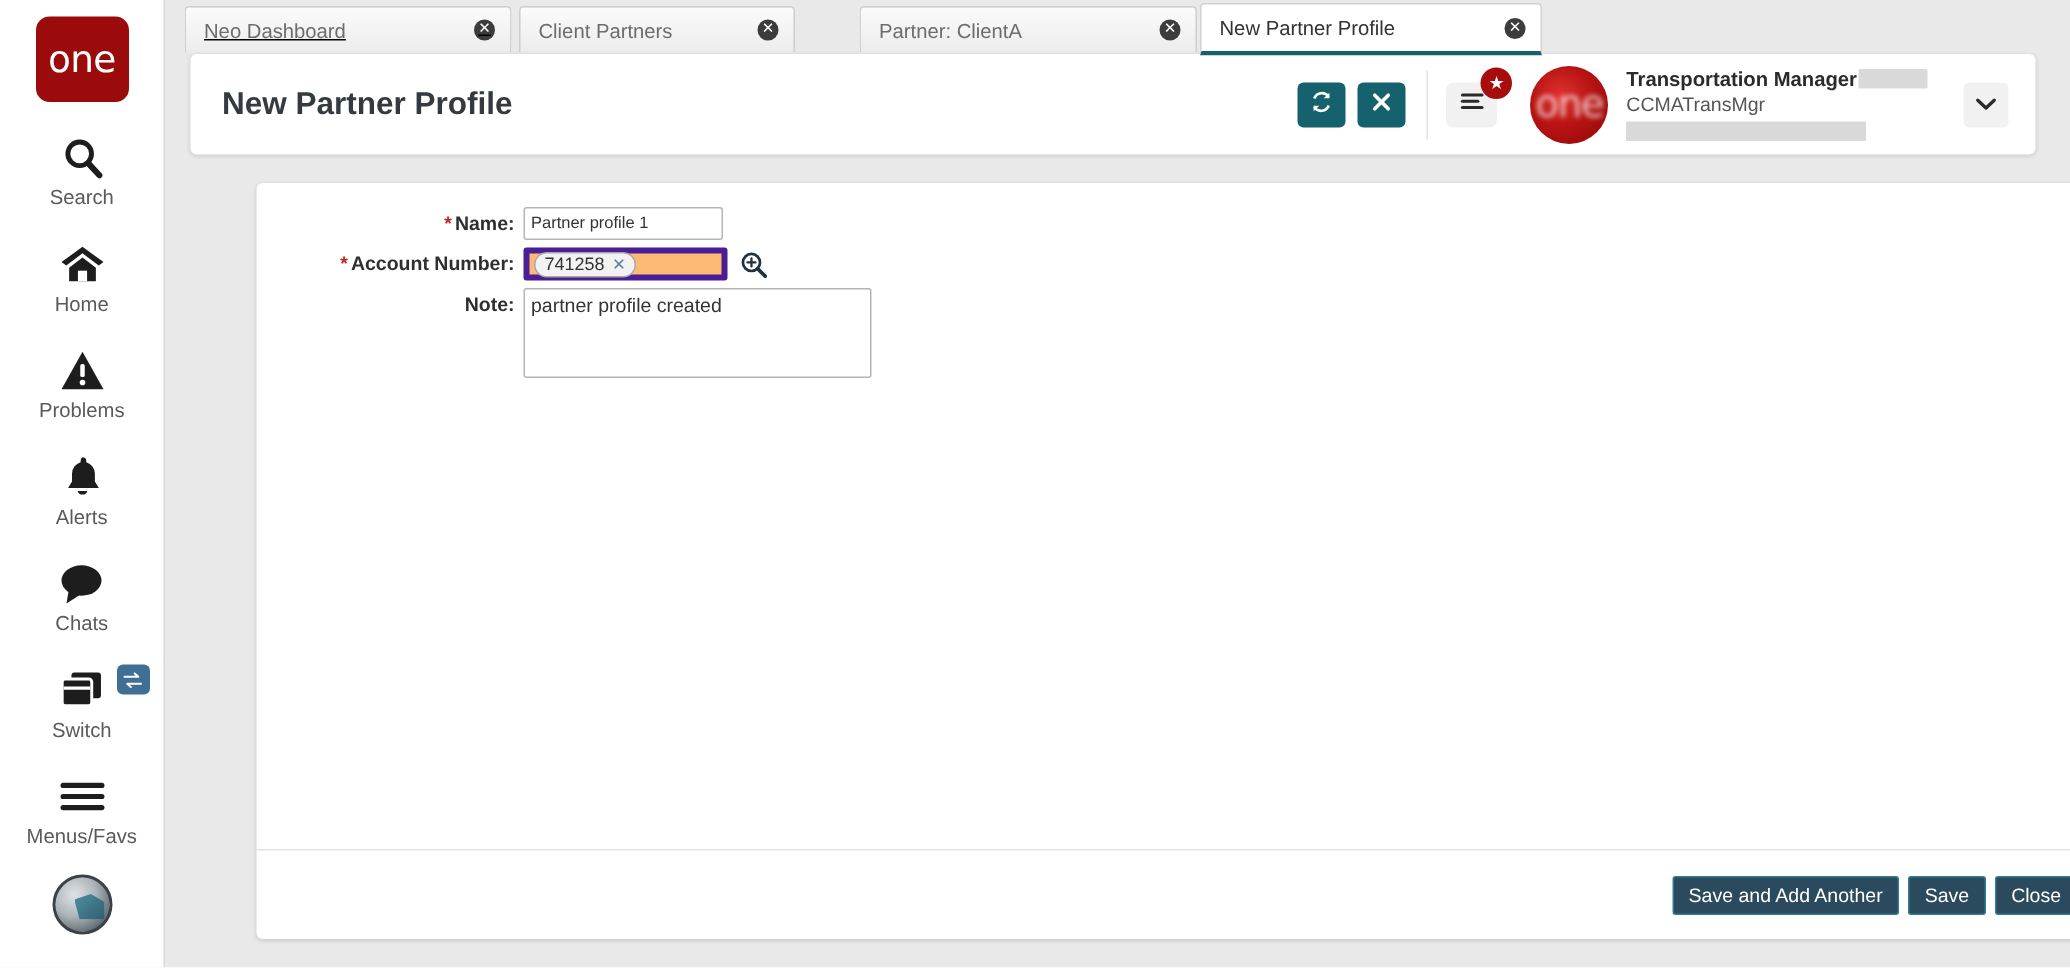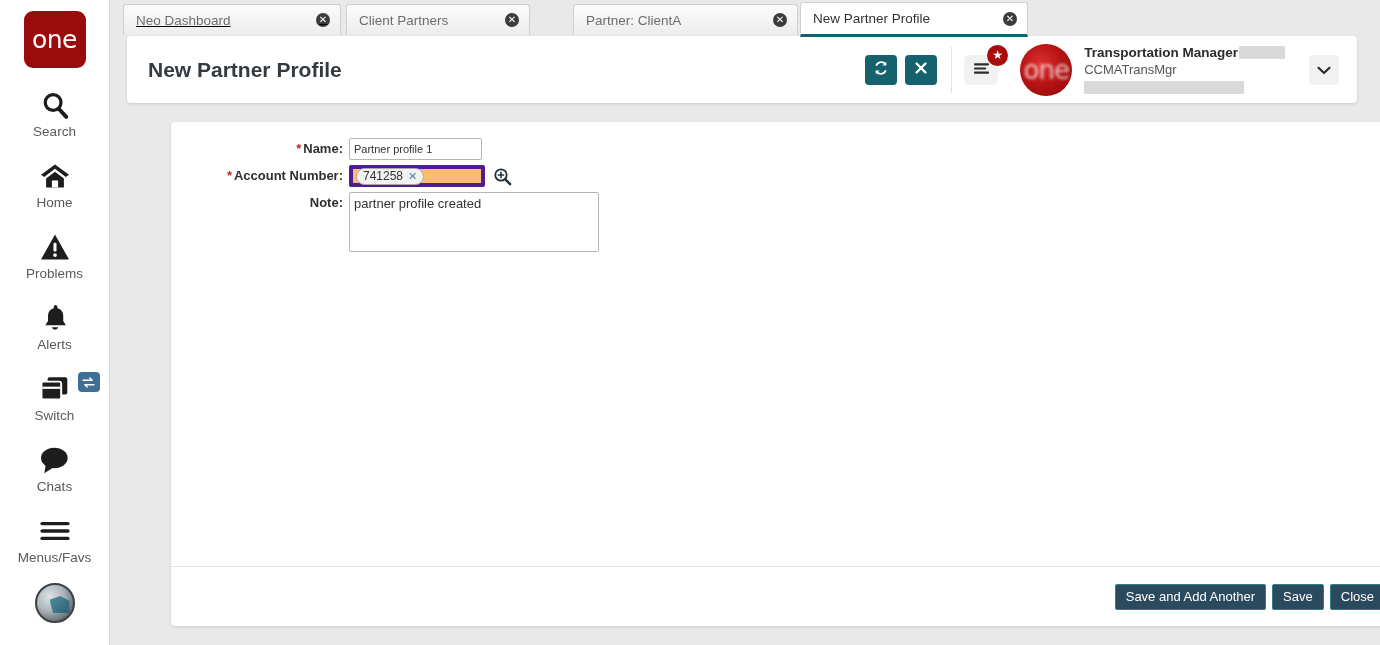--- a/index.html
+++ b/index.html
@@ -190,21 +190,21 @@
   }
   .chip {
     display: inline-flex; align-items: center; gap: 5px;
     height: 17px; padding: 0 6px;
     border: 1px solid #a9a9a9; border-radius: 9px;
     background: #f2f2f2; font-size: 12px; color: #333;
   }
   .chip-x { color: #5b7fa6; font-size: 11px; cursor: pointer; }
   .lookup-ic { margin-left: 8px; cursor: pointer; display: flex; align-items: center; height: 22px; }
   .note-area {
-    width: 250px; height: 60px;
+    width: 232px; height: 60px;
     border: 1px solid #b5b5b5; border-radius: 2px;
     background: #fff; font-size: 13px; color: #333;
     padding: 3px 4px; resize: none; outline: none;
     font-family: "Liberation Sans", sans-serif;
   }
 
   
   #footer {
     position: absolute; left: 0; right: 0; bottom: 0;
     height: 60px; border-top: 1px solid #e4e4e4;
@@ -268,43 +268,43 @@
         <svg width="28" height="30" viewBox="0 0 22 24">
             <path d="M11 1.5 a2 2 0 0 1 2 2 v0.6 a6.4 6.4 0 0 1 4.6 6.1 v4.2 l2.1 3.4 H3.3 l2.1-3.4 v-4.2 a6.4 6.4 0 0 1 4.6-6.1 V3.5 a2 2 0 0 1 1-2 Z" fill="#1d1d1d"></path>
             <path d="M8.4 19.4 a2.7 2.7 0 0 0 5.2 0 Z" fill="#1d1d1d"></path>
           </svg>
       </span>
       <span class="lbl">Alerts</span>
     </div>
 
     <div class="nav-item">
       <span class="ic">
+        <svg width="32" height="28" viewBox="0 0 24 21">
+            <ellipse cx="11.5" cy="9" rx="10" ry="7.6" fill="#1d1d1d"></ellipse>
+            <path d="M5 14.5 L4 20.5 L11 16 Z" fill="#1d1d1d"></path>
+          </svg>
+      </span>
+      <span class="lbl">Chats</span>
+    </div>
+
+    <div class="nav-item">
+      <span class="ic">
         <svg width="32" height="28" viewBox="0 0 26 22">
             <rect x="7" y="1.5" width="16" height="14" rx="1.6" fill="#1d1d1d"></rect>
             <rect x="2" y="5" width="16" height="14.5" rx="1.6" fill="#1d1d1d" stroke="#fff" stroke-width="1.6"></rect>
             <rect x="2.9" y="5.9" width="14.2" height="3.4" fill="#fff" opacity="0"></rect>
             <line x1="2.8" y1="10" x2="17.2" y2="10" stroke="#fff" stroke-width="1.8"></line>
           </svg>
       </span>
       <span class="switch-badge">
         <svg width="13" height="11" viewBox="0 0 14 12">
             <path d="M1 3.5 h10 l-2.6-2.4 M13 8.5 H3 l2.6 2.4" fill="none" stroke="#fff" stroke-width="1.5" stroke-linecap="round" stroke-linejoin="round"></path>
           </svg>
       </span>
       <span class="lbl">Switch</span>
-    </div>
-
-    <div class="nav-item">
-      <span class="ic">
-        <svg width="32" height="28" viewBox="0 0 24 21">
-            <ellipse cx="11.5" cy="9" rx="10" ry="7.6" fill="#1d1d1d"></ellipse>
-            <path d="M5 14.5 L4 20.5 L11 16 Z" fill="#1d1d1d"></path>
-          </svg>
-      </span>
-      <span class="lbl">Chats</span>
     </div>
 
     <div class="nav-item">
       <span class="ic">
         <svg width="32" height="24" viewBox="0 0 26 18">
             <g stroke="#1d1d1d" stroke-width="2.8" stroke-linecap="round">
               <line x1="2.5" y1="3" x2="23.5" y2="3"></line>
               <line x1="2.5" y1="9" x2="23.5" y2="9"></line>
               <line x1="2.5" y1="15" x2="23.5" y2="15"></line>
             </g>

